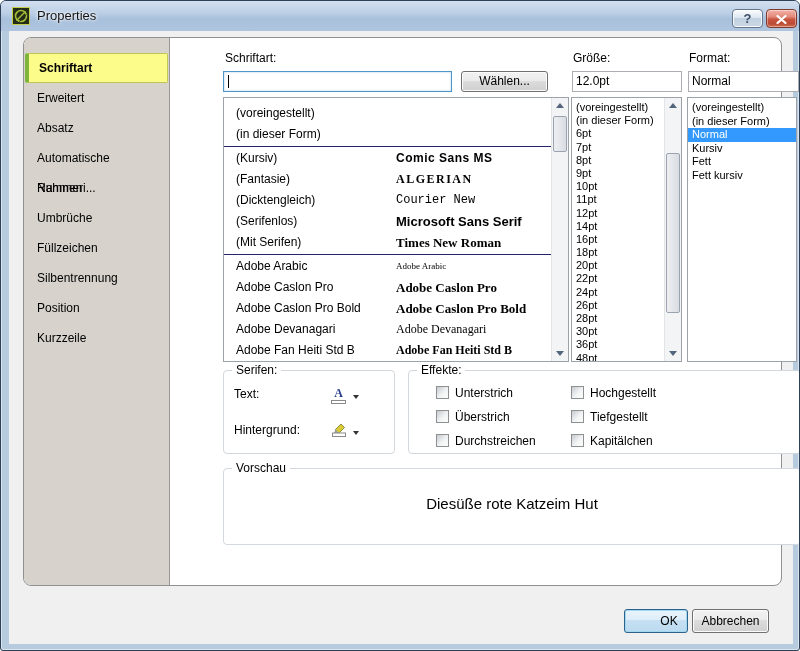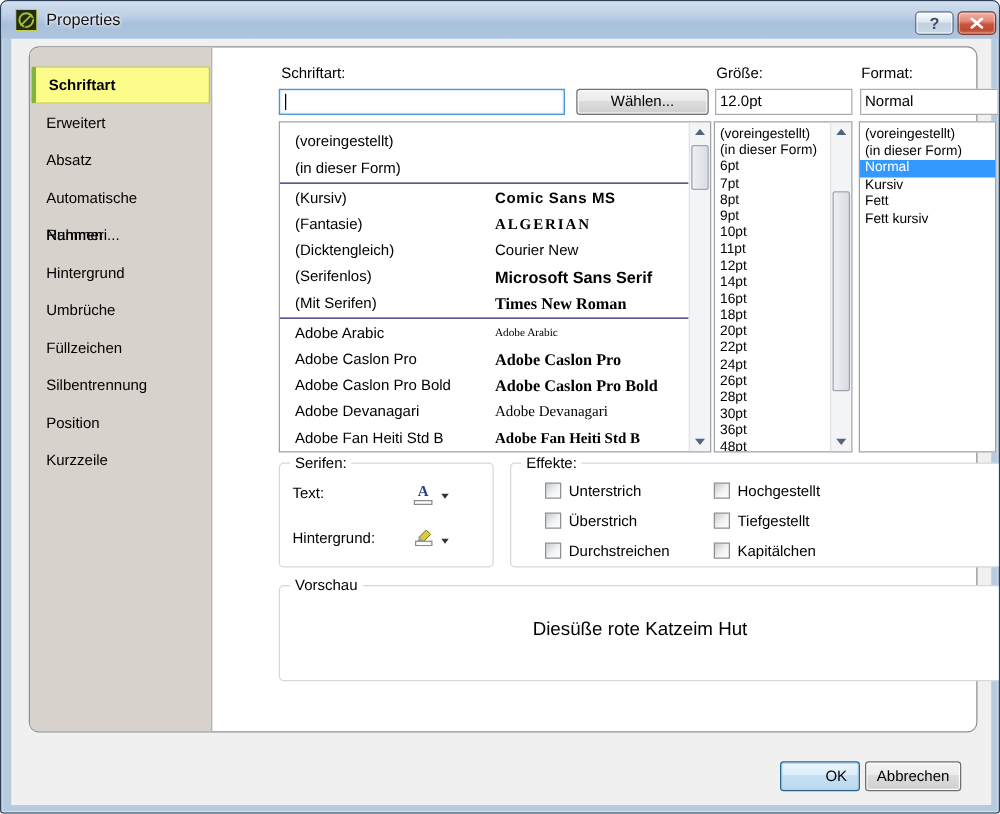--- a/index.html
+++ b/index.html
@@ -59,21 +59,21 @@
   .frow { position:relative; height:21px; line-height:21px; font-size:12px; padding-left:12px; white-space:nowrap; }
   .fsample { position:absolute; left:172px; top:0; line-height:21px; }
   .sep { height:1px; background:#23236B; margin:1px 0; }
   .srow { height:13.2px; line-height:13.2px; font-size:11px; padding-left:4px; white-space:nowrap; }
   .mrow { height:13.5px; line-height:13.5px; font-size:11px; padding-left:4px; white-space:nowrap; }
   .mrow.selected { background:#3399FF; color:#fff; }
 
   
   .f-comic   { font-weight:bold; letter-spacing:.5px; font-size:12px; }
   .f-algerian{ font-family:"Liberation Serif",serif; font-weight:bold; letter-spacing:1.5px; font-size:12px; }
-  .f-mono    { font-family:Liberation Sans, sans-serif; font-size:12px; }
+  .f-mono    { font-family:Liberation Mono, monospace; font-size:12px; }
   .f-sansb   { font-weight:bold; font-size:13px; }
   .f-serifb  { font-family:"Liberation Serif",serif; font-weight:bold; font-size:13px; }
   .f-serifs  { font-family:"Liberation Serif",serif; font-size:9px; }
   .f-serifbl { font-family:"Liberation Serif",serif; font-weight:bold; font-size:13px; }
   .f-serifm  { font-family:"Liberation Serif",serif; font-size:12px; }
   .f-serifbm { font-family:"Liberation Serif",serif; font-weight:bold; font-size:12px; }
 
   
   .vscroll { position:absolute; right:0; top:0; bottom:0; width:17px; background:#F3F4F6; border-left:1px solid #E3E4E6; }
   .sb-btn { position:absolute; left:0; width:16px; height:16px; }
@@ -133,36 +133,35 @@
 
   <div class="client">
     <div class="panel">
 
       <div class="sidebar" id="sidebar">
           <div class="side-item selected">Schriftart</div>
           <div class="side-item">Erweitert</div>
           <div class="side-item">Absatz</div>
           <div class="side-item">Automatische Nummeri...</div>
           <div class="side-item">Rahmen</div>
-          <div class="side-item">Hintergrund</div>
           <div class="side-item">Umbrüche</div>
           <div class="side-item">Füllzeichen</div>
           <div class="side-item">Silbentrennung</div>
           <div class="side-item">Position</div>
           <div class="side-item">Kurzzeile</div>
         </div>
 
       <div class="content">
 
         <div class="lbl" style="left:18px; top:13px;">Schriftart:</div>
         <div class="textbox focused" style="left:16px; top:33px; width:229px; height:21px;">
           <span class="caret"></span>
           <span></span>
         </div>
-        <div class="push" style="left:254px; top:33px; width:106px; height:21px; line-height:19px;">Wählen...</div>
+        <div class="push" style="left:254px; top:33px; width:87px; height:21px; line-height:19px;">Wählen...</div>
 
         <div class="listbox" style="left:16px; top:59px; width:346px; height:265px;">
           <div class="rows" id="fontRows" style="right:17px; padding-top:5px;">
               <div class="frow"><span>(voreingestellt)</span></div>
               <div class="frow"><span>(in dieser Form)</span></div>
               <div class="sep"></div>
               <div class="frow"><span>(Kursiv)</span><span class="fsample f-comic">Comic Sans MS</span></div>
               <div class="frow"><span>(Fantasie)</span><span class="fsample f-algerian">ALGERIAN</span></div>
               <div class="frow"><span>(Dicktengleich)</span><span class="fsample f-mono">Courier New</span></div>
               <div class="frow"><span>(Serifenlos)</span><span class="fsample f-sansb">Microsoft Sans Serif</span></div>

